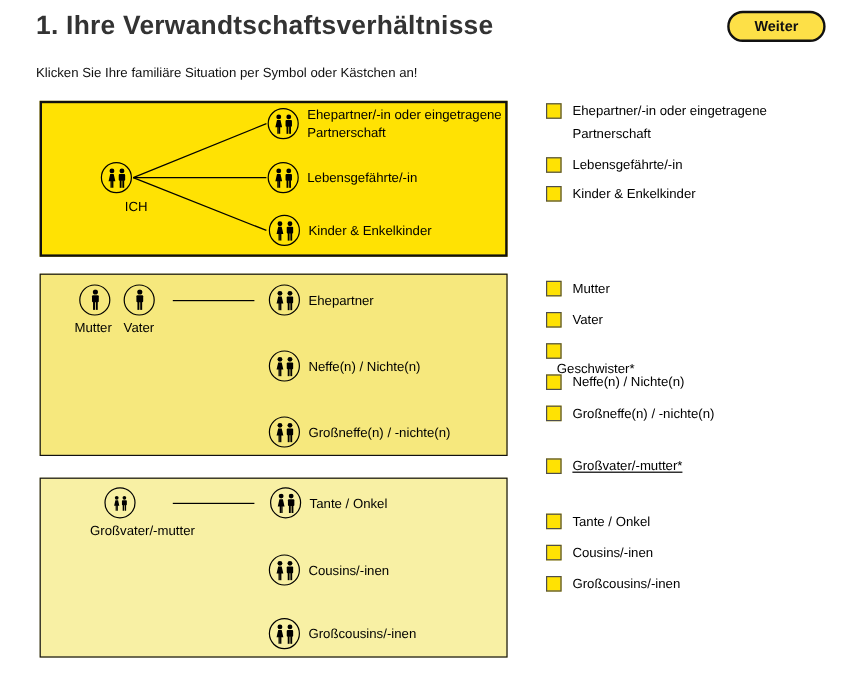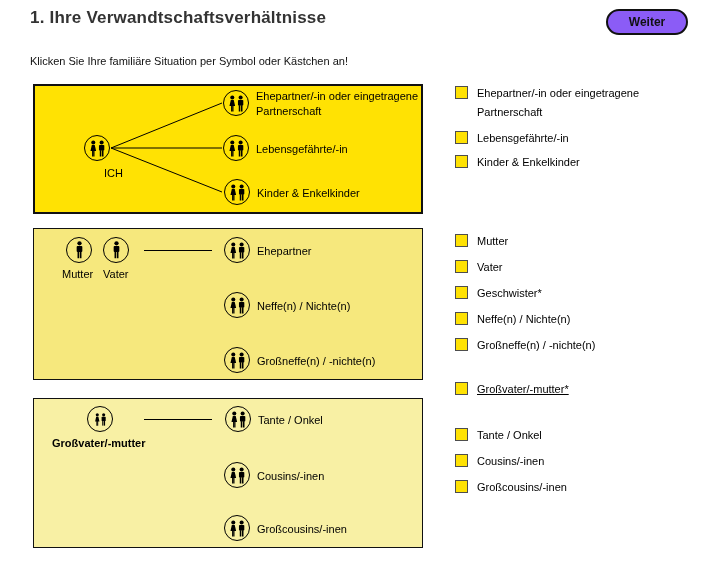--- a/index.html
+++ b/index.html
@@ -8,29 +8,29 @@
   .stage {
     position: relative;
     width: 711px;
     height: 562px;
     background: #ffffff;
     overflow: hidden;
   }
   .page-title {
     position: absolute;
     left: 30px; top: 8px;
-    font-size: 17px;
+    font-size: 22px;
     color: #333333;
     letter-spacing: 0.2px;
   }
   .next-btn {
     position: absolute;
     left: 606px; top: 9px;
     width: 82px; height: 26px;
-    background: #8b5cf6;
+    background: #fde047;
     border: 2px solid #111111;
     border-radius: 13px;
     font-family: "Liberation Sans", sans-serif;
     font-size: 12px;
     font-weight: bold;
     color: #111111;
     cursor: pointer;
   }
   .instruction {
     position: absolute;
@@ -202,21 +202,21 @@
     <span class="node-label" style="left:223px; top:125px;">Großneffe(n) / -nichte(n)</span>
   </div>
 
   <div class="box box3">
     <span class="circ" style="left:53px; top:7px;">
       <svg viewBox="0 0 21 21" width="13" height="13">
         <use href="#person-glyph-f" transform="translate(0.3,0.3)"></use>
         <use href="#person-glyph" transform="translate(10.6,0.3)"></use>
       </svg>
     </span>
-    <span class="node-label center-label" style="left:18px; top:37px;font-weight:bold;">Großvater/-mutter</span>
+    <span class="node-label center-label" style="left:41px; top:37px;">Großvater/-mutter</span>
 
     <div class="hline" style="left:110px; top:20px; width:68px;"></div>
 
     <span class="circ" style="left:191px; top:7px;">
       <svg viewBox="0 0 21 21" width="17" height="17">
         <use href="#person-glyph-f" transform="translate(0.3,0.3)"></use>
         <use href="#person-glyph" transform="translate(10.6,0.3)"></use>
       </svg>
     </span>
     <span class="node-label" style="left:224px; top:14px;">Tante / Onkel</span>
@@ -252,21 +252,21 @@
   </div>
 
   <div class="cbrow" style="top:232px;">
     <span class="cb"></span>
     <span class="cblabel">Mutter</span>
   </div>
   <div class="cbrow" style="top:258px;">
     <span class="cb"></span>
     <span class="cblabel">Vater</span>
   </div>
-  <div class="cbrow" style="top:284px;">
+  <div class="cbrow" style="top:284px;flex-direction:column;">
     <span class="cb"></span>
     <span class="cblabel">Geschwister*</span>
   </div>
   <div class="cbrow" style="top:310px;">
     <span class="cb"></span>
     <span class="cblabel">Neffe(n) / Nichte(n)</span>
   </div>
   <div class="cbrow" style="top:336px;">
     <span class="cb"></span>
     <span class="cblabel">Großneffe(n) / -nichte(n)</span>

